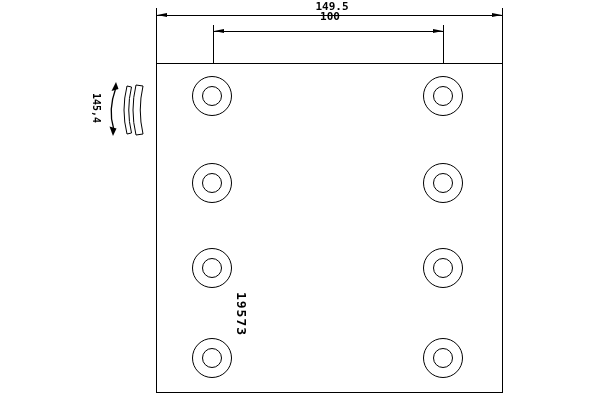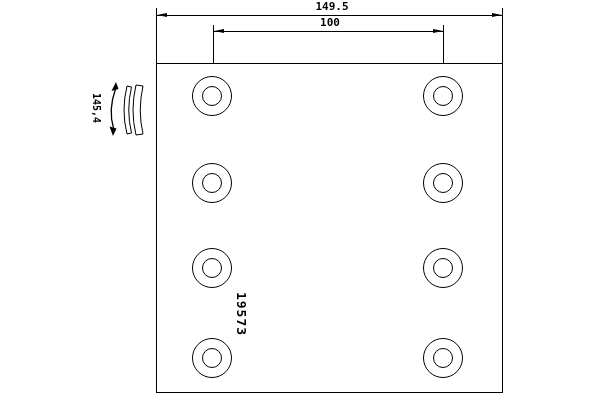--- a/index.html
+++ b/index.html
@@ -60,21 +60,21 @@
   <div class="hline" style="left:156px; top:15px; width:346px;"></div>
   <div class="arrow-l" style="left:157px; top:13px;"></div>
   <div class="arrow-r" style="left:492px; top:13px;"></div>
   <div class="dim-label" style="left:300px; top:1px; width:64px;">149.5</div>
 
   <div class="vline" style="left:213px; top:25px; height:55px;"></div>
   <div class="vline" style="left:443px; top:25px; height:55px;"></div>
   <div class="hline" style="left:213px; top:31px; width:230px;"></div>
   <div class="arrow-l" style="left:214px; top:29px;"></div>
   <div class="arrow-r" style="left:433px; top:29px;"></div>
-  <div class="dim-label" style="left:300px; top:17px; width:60px;">100</div>
+  <div class="dim-label" style="left:300px; top:11px; width:60px;">100</div>
 
   <svg style="position:absolute; left:85px; top:75px;" width="62" height="68" viewBox="0 0 62 68">
 
     <path d="M 30.5 14 Q 23 35 28.5 53" fill="none" stroke="#000" stroke-width="1.3"></path>
     <polygon points="31,7 26.5,16 33.5,14" fill="#000"></polygon>
     <polygon points="28,61 24.5,51.5 31.5,53.5" fill="#000"></polygon>
 
     <path d="M 42 11 Q 36 35 42 59 L 46.5 58 Q 41 35 46.5 12 Z" fill="#fff" stroke="#000" stroke-width="1"></path>
     <path d="M 51 10 Q 45 35 51 60 L 58 59 Q 52.5 35 58 11 Z" fill="#fff" stroke="#000" stroke-width="1"></path>
 

